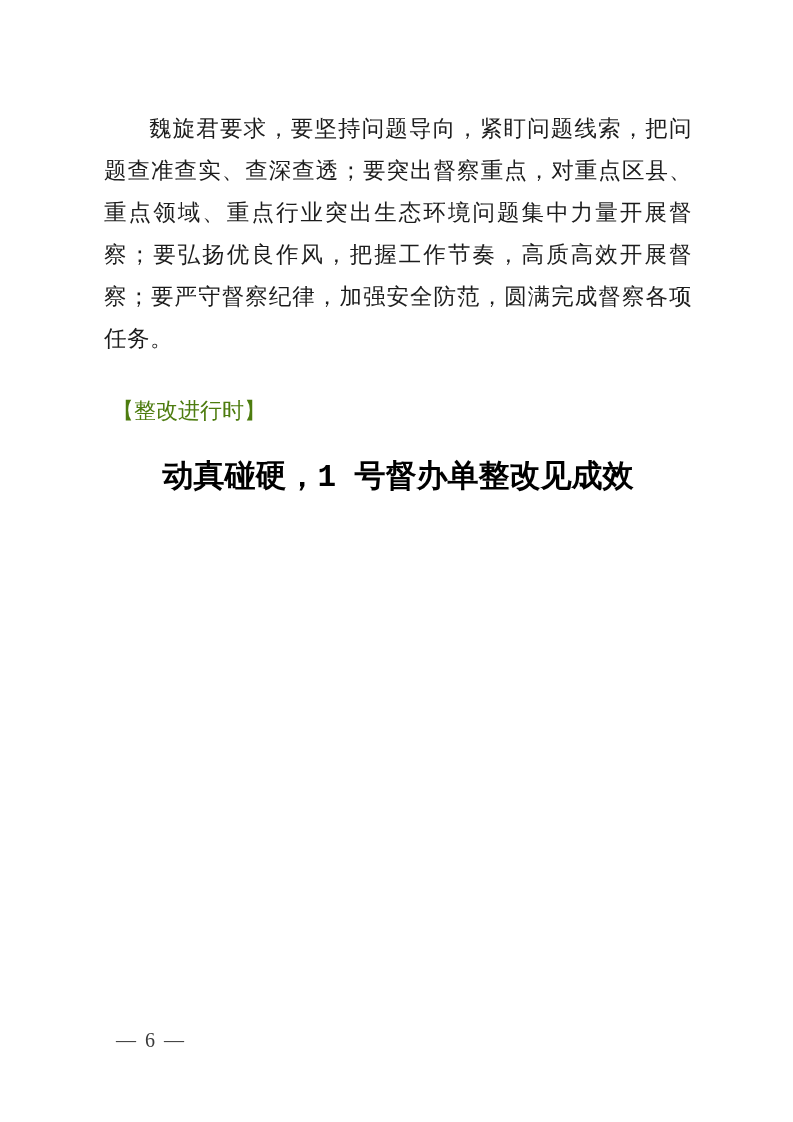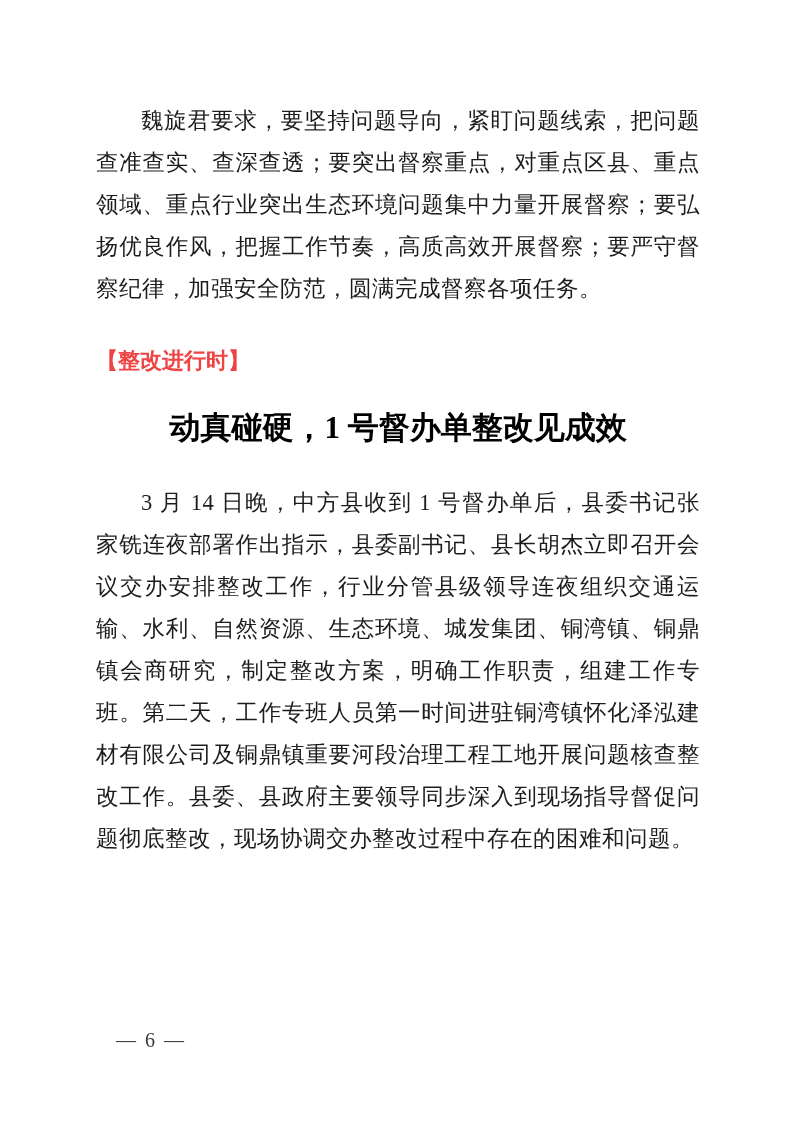--- a/index.html
+++ b/index.html
@@ -14,44 +14,44 @@
     background: #ffffff;
     overflow: hidden;
     font-family: "Liberation Serif", "DejaVu Serif", serif;
     color: #1c1c1c;
     box-sizing: border-box;
   }
   .content {
     padding: 100px 93px 0 96px;
   }
   .body-para {
-    margin: 0;
+    margin: 8px;
     font-size: 22.5px;
     line-height: 42px;
     text-align: justify;
     text-justify: inter-ideograph;
     text-indent: 2em;
     letter-spacing: 0.5px;
   }
   .section-header {
-    margin: 30px 0 0 0;
+    margin: 30px 0 0 16px;
     font-size: 22px;
     line-height: 42px;
-    font-weight: bold;
+    font-weight: normal;
     font-family: "Liberation Sans", "DejaVu Sans", sans-serif;
-    color: #ef4444;
+    color: #4d7c0f;
   }
   .article-title {
     margin: 24px 0 0 0;
     font-size: 31px;
     line-height: 44px;
     font-weight: bold;
     text-align: center;
     color: #000000;
-    font-family: Liberation Serif, serif;
+    font-family: Liberation Mono, monospace;
   }
   .article-title .title-line {
     display: block;
   }
   .para-march14 {
     margin-top: 32px;
   }
   .page-footer {
     position: absolute;
     left: 116px;
@@ -70,19 +70,18 @@
   <div class="content">
 
     <p class="body-para">魏旋君要求，要坚持问题导向，紧盯问题线索，把问题查准查实、查深查透；要突出督察重点，对重点区县、重点领域、重点行业突出生态环境问题集中力量开展督察；要弘扬优良作风，把握工作节奏，高质高效开展督察；要严守督察纪律，加强安全防范，圆满完成督察各项任务。</p>
 
     <h2 class="section-header">【整改进行时】</h2>
 
     <h1 class="article-title">
       <span class="title-line">动真碰硬，1 号督办单整改见成效</span>
     </h1>
 
-    <p class="body-para para-march14">3 月 14 日晚，中方县收到 1 号督办单后，县委书记张家铣连夜部署作出指示，县委副书记、县长胡杰立即召开会议交办安排整改工作，行业分管县级领导连夜组织交通运输、水利、自然资源、生态环境、城发集团、铜湾镇、铜鼎镇会商研究，制定整改方案，明确工作职责，组建工作专班。第二天，工作专班人员第一时间进驻铜湾镇怀化泽泓建材有限公司及铜鼎镇重要河段治理工程工地开展问题核查整改工作。县委、县政府主要领导同步深入到现场指导督促问题彻底整改，现场协调交办整改过程中存在的困难和问题。</p>
 
 
   </div>
 
   <div class="page-footer">— 6 —</div>
 </div>
 
 </body></html>

